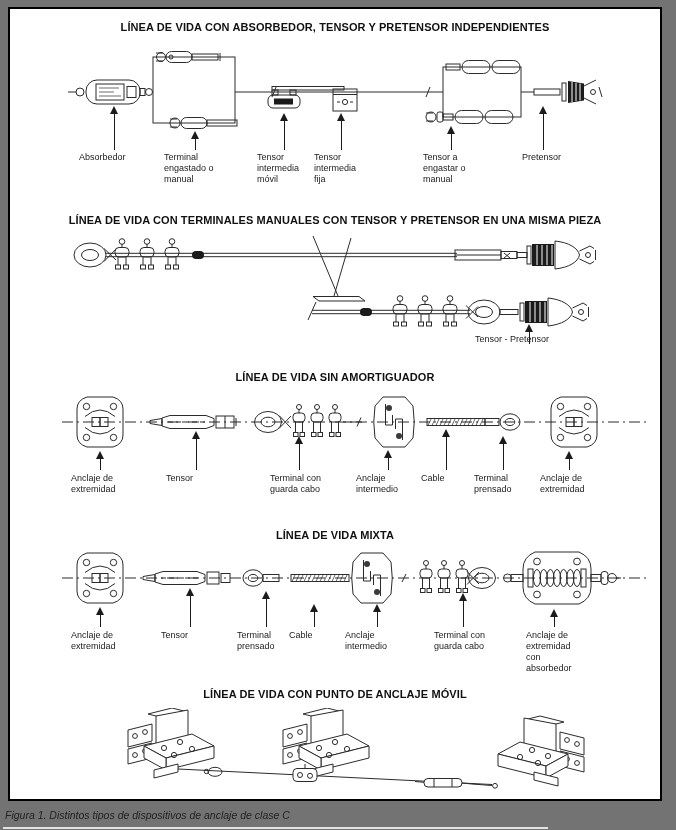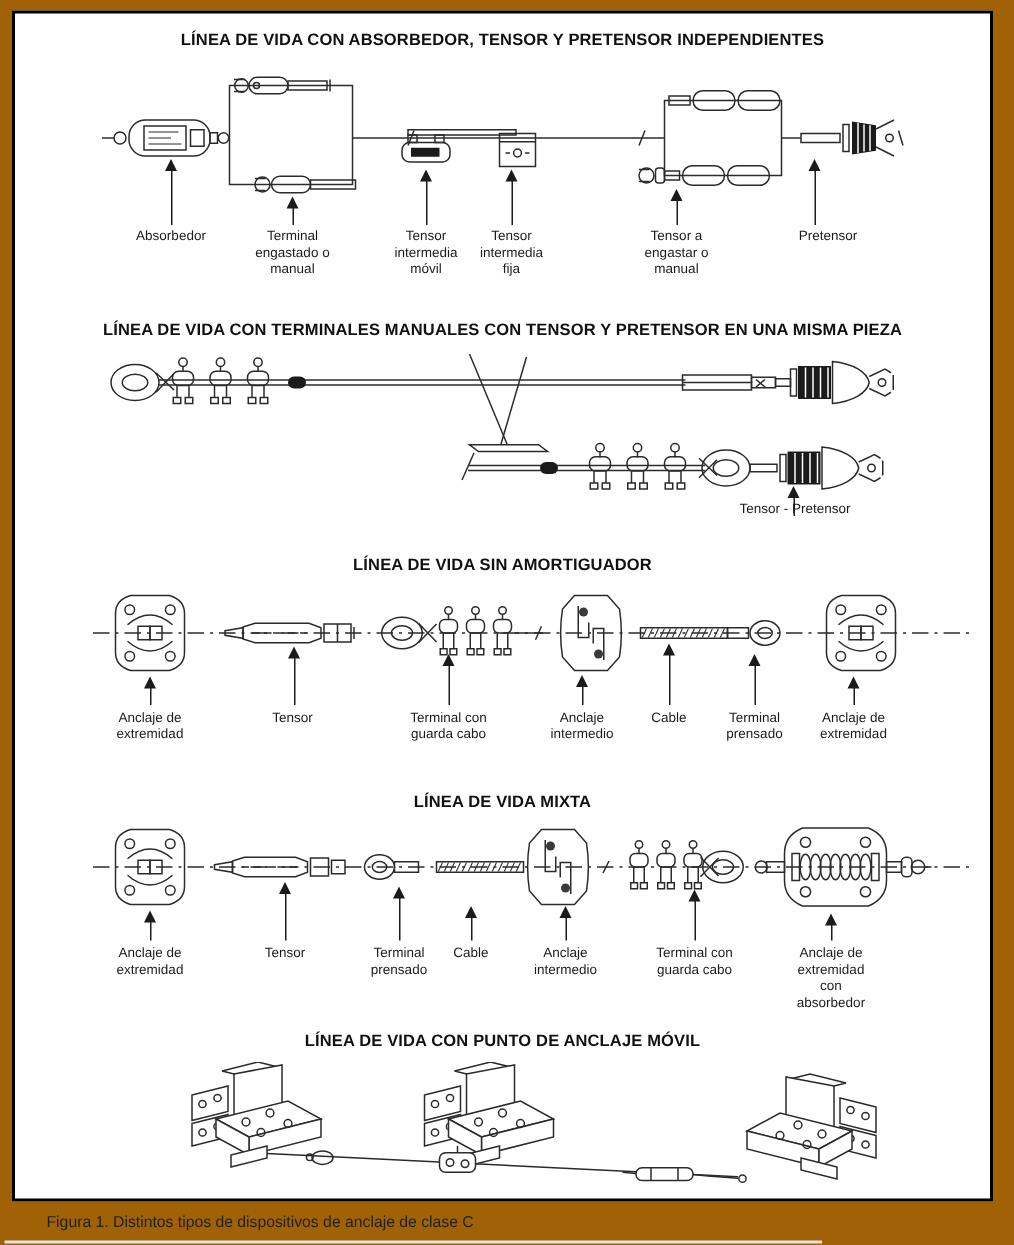--- a/index.html
+++ b/index.html
@@ -1,43 +1,43 @@
 <!DOCTYPE html>
 <html><head>
 <meta charset="utf-8">
 <style>
   * { margin:0; padding:0; box-sizing:border-box; }
   html,body { background:#fff; }
   #page {
-    position:relative; width:676px; height:830px; background:#a16207;
+    position:relative; width:676px; height:830px; background:#737373;
     font-family:"Liberation Sans", sans-serif; color:#1b1b1b; overflow:hidden;
   }
   .frame {
     position:absolute; left:8px; top:7px; width:654px; height:794px;
     border:2px solid #000; background:#fff;
   }
   .title {
     position:absolute; left:10px; width:650px; text-align:center;
     font-size:11px; font-weight:bold; letter-spacing:.1px; color:#111;
   }
   .lbl {
-    position:absolute; font-size:9px; line-height:11px; text-align:center; color:#1b1b1b;
+    position:absolute; font-size:9px; line-height:11px; text-align:left; color:#1b1b1b;
   }
   .arrow { position:absolute; width:9px; margin-left:-4.5px; }
   .arrow::before {
     content:""; position:absolute; left:0.5px; top:0; width:0; height:0;
     border-left:4px solid transparent; border-right:4px solid transparent;
     border-bottom:8px solid #1b1b1b;
   }
   .arrow::after {
     content:""; position:absolute; left:4px; top:5px; bottom:0; width:1px; background:#1b1b1b;
   }
   svg.diag { position:absolute; }
   .caption {
-    position:absolute; left:5px; top:809px; font-size:10.5px; color:#222;margin-left:26px;
+    position:absolute; left:5px; top:809px; font-size:10.5px; font-style:italic; color:#222;
   }
   .bleed { position:absolute; left:3px; top:827px; width:545px; height:2px; background:#e3e3e3; }
 </style>
 </head>
 <body>
 
 <div id="page">
   <div class="frame"></div>
 
   <svg width="0" height="0" style="position:absolute">

